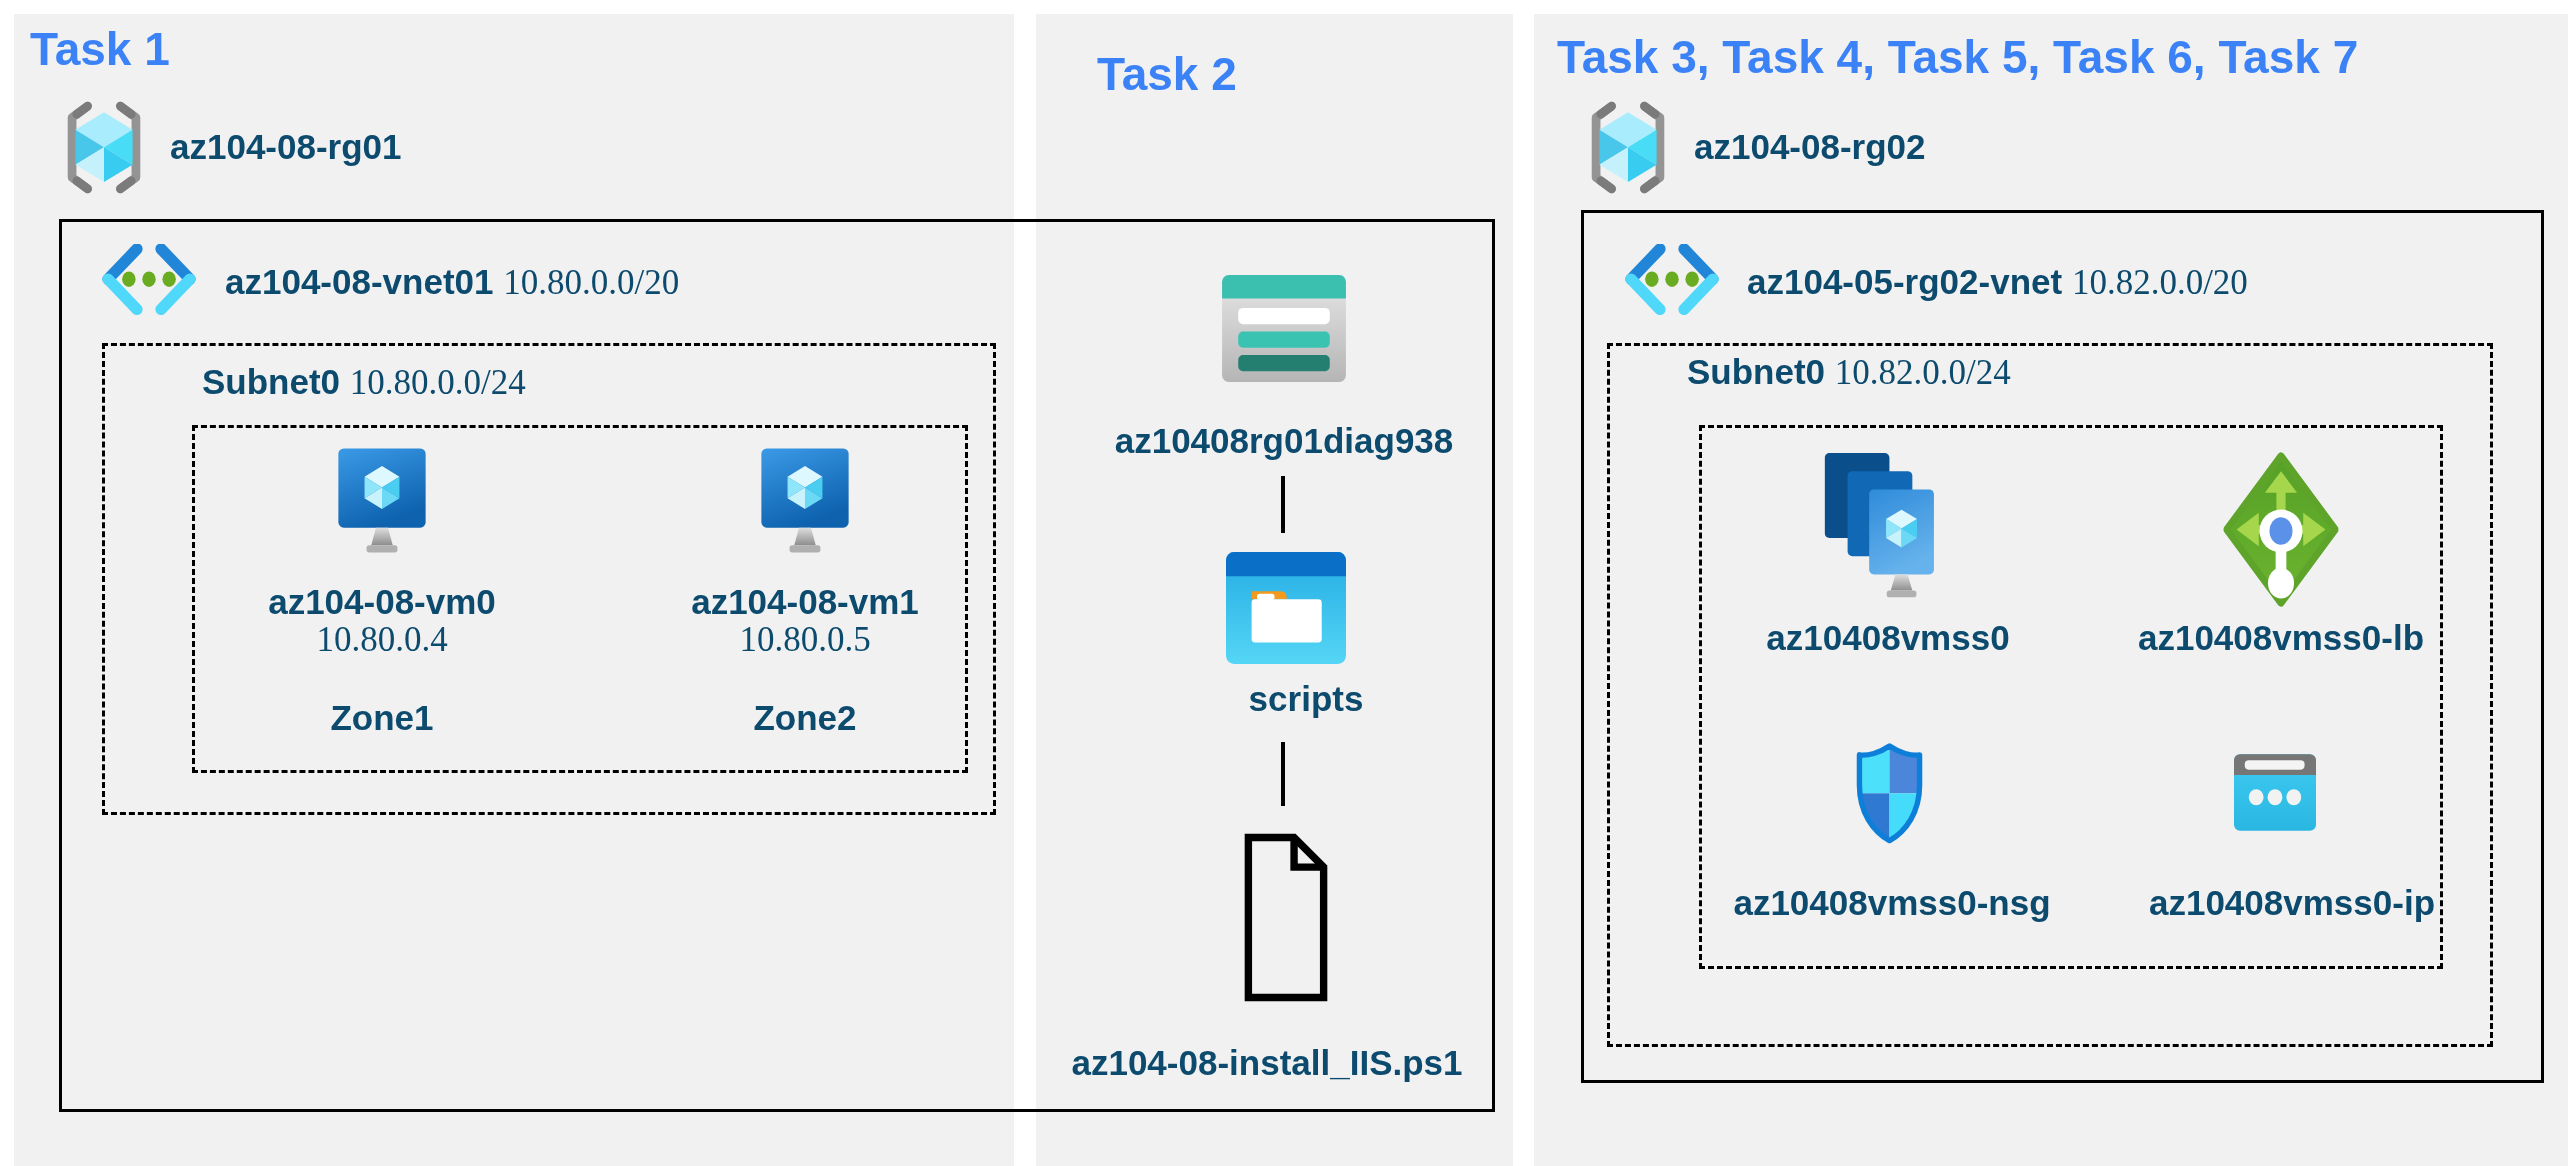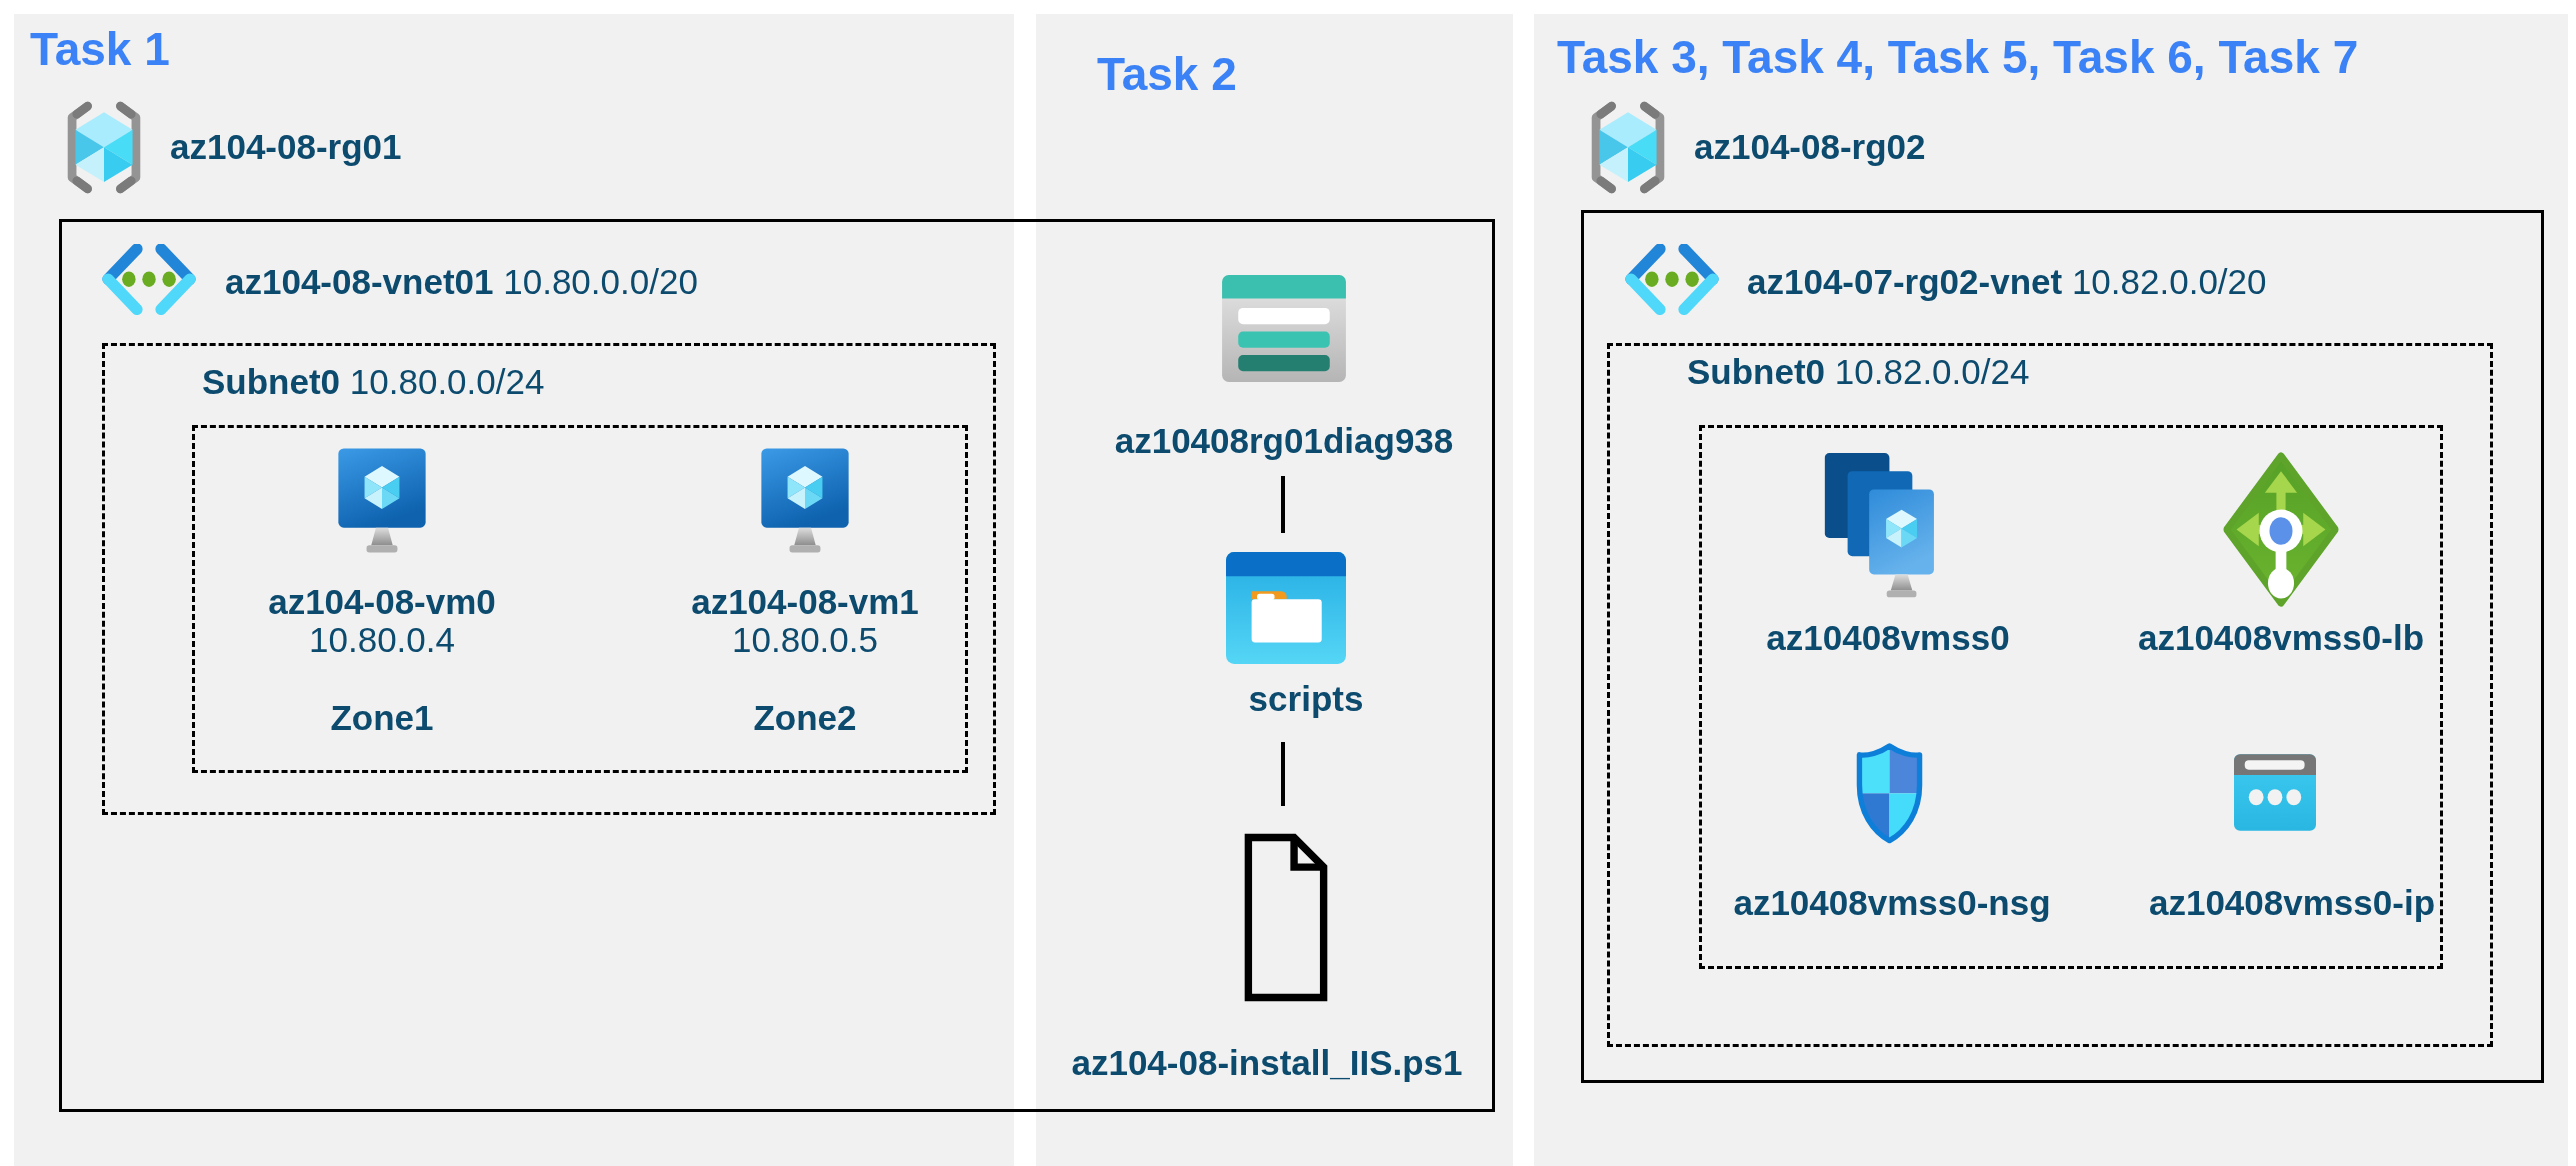--- a/index.html
+++ b/index.html
@@ -1,21 +1,21 @@
 <!DOCTYPE html>
 <html style="font-size:10.8px"><head>
 <meta charset="utf-8">
 <style>
   html,body{margin:0;padding:0;background:#ffffff;}
   body{width:2576px;height:1166px;position:relative;overflow:hidden;
        font-family:"Liberation Sans","DejaVu Sans",sans-serif;color:#111;}
   .panel{position:absolute;top:13.5px;height:1153px;background:#f1f1f1;}
   .title{position:absolute;font-size:46px;font-weight:700;color:#3b82f6;white-space:nowrap;line-height:50px;}
   .label{position:absolute;font-size:35px;line-height:40px;font-weight:700;white-space:nowrap;color:#0c4a6e;}
-  .label .reg,.reg{font-weight:400;}
+  .label .reg,.reg{font-weight:400;font-family:Liberation Serif, serif;}
   .cx{transform:translateX(-50%);text-align:right;}
   .box-solid{position:absolute;border:3.4px solid #000;background:transparent;}
   .box-dashed{position:absolute;border:3.4px dashed #000;background:transparent;}
   .vline{position:absolute;width:4px;background:#000;transform:translateX(-50%);}
   .icon{position:absolute;}
   svg{display:block;}
 </style>
 </head>
 <body>
 
@@ -190,21 +190,21 @@
     <line x1="58" y1="7" x2="15" y2="52" stroke="#2186d8" stroke-width="17" stroke-linecap="round"></line>
     <line x1="15" y1="52" x2="58" y2="97" stroke="#4fd8fa" stroke-width="17" stroke-linecap="round"></line>
     <line x1="94" y1="7" x2="137" y2="52" stroke="#2186d8" stroke-width="17" stroke-linecap="round"></line>
     <line x1="137" y1="52" x2="94" y2="97" stroke="#4fd8fa" stroke-width="17" stroke-linecap="round"></line>
     <ellipse cx="46" cy="52" rx="10" ry="11.5" fill="#69ac22"></ellipse>
     <ellipse cx="76" cy="52" rx="10" ry="11.5" fill="#69ac22"></ellipse>
     <ellipse cx="106" cy="52" rx="10" ry="11.5" fill="#69ac22"></ellipse>
   </svg>
 </div>
 <div class="label" style="left:1747px;top:262px;">
-  <span>az104-07-rg02-vnet</span>
+  <span>az104-05-rg02-vnet</span>
   <span class="reg">10.82.0.0/20</span>
 </div>
 
 <div class="box-dashed" style="left:1607px;top:343px;width:880px;height:698px;"></div>
 <div class="label" style="left:1687px;top:352px;">
   <span>Subnet0</span>
   <span class="reg">10.82.0.0/24</span>
 </div>
 
 <div class="box-dashed" style="left:1699px;top:425px;width:738px;height:538px;"></div>

